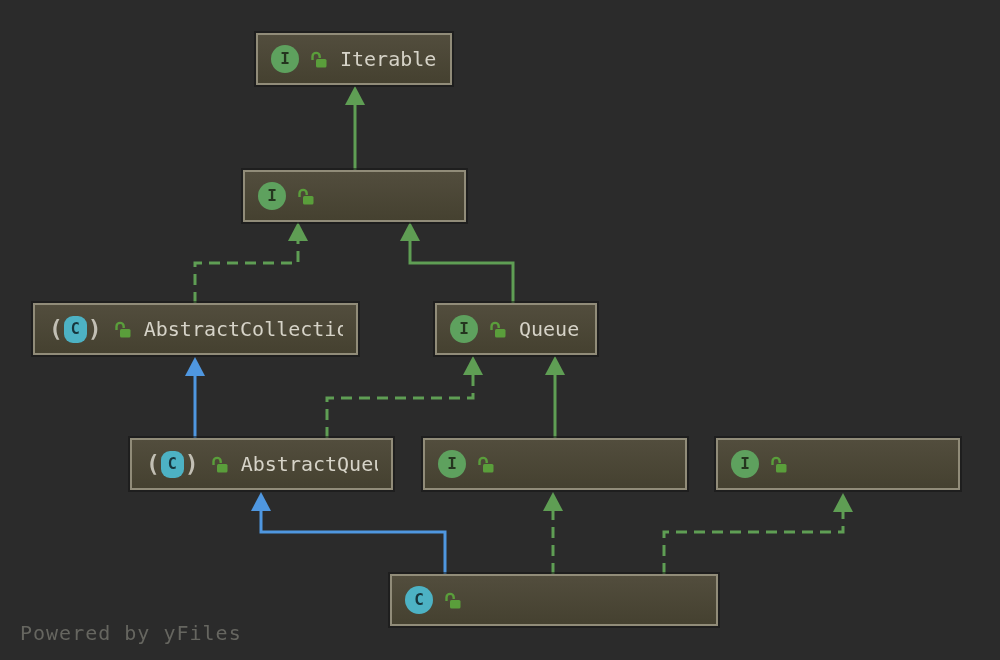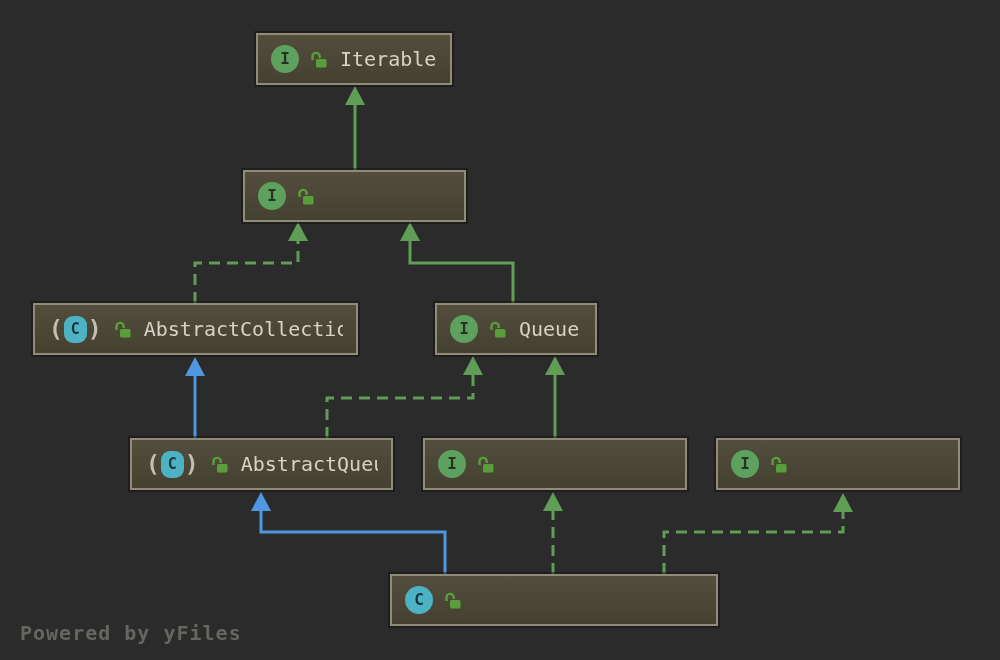--- a/index.html
+++ b/index.html
@@ -30,21 +30,20 @@
   }
   .iface{background:#5ea15e;color:#24351f;}
   .cls{background:#4db2c4;color:#16343c;}
   .abadge{display:flex;align-items:center;flex:none;}
   .abadge .badge{width:23px;height:27px;border-radius:9px;font-size:15px;}
   .paren{color:#c2bfb4;font-size:23px;font-weight:bold;padding:0 1px;}
   .lock{flex:none;margin-left:-2px;}
   .watermark{
     position:absolute;left:20px;top:621px;font-size:20px;color:#666660;
     letter-spacing:1px;
-    font-weight:bold;
   }
 </style>
 </head>
 <body>
 
 <div class="canvas">
 
   <svg class="edges">
 
     <path class="edge green" d="M355,170 L355,104"></path>

